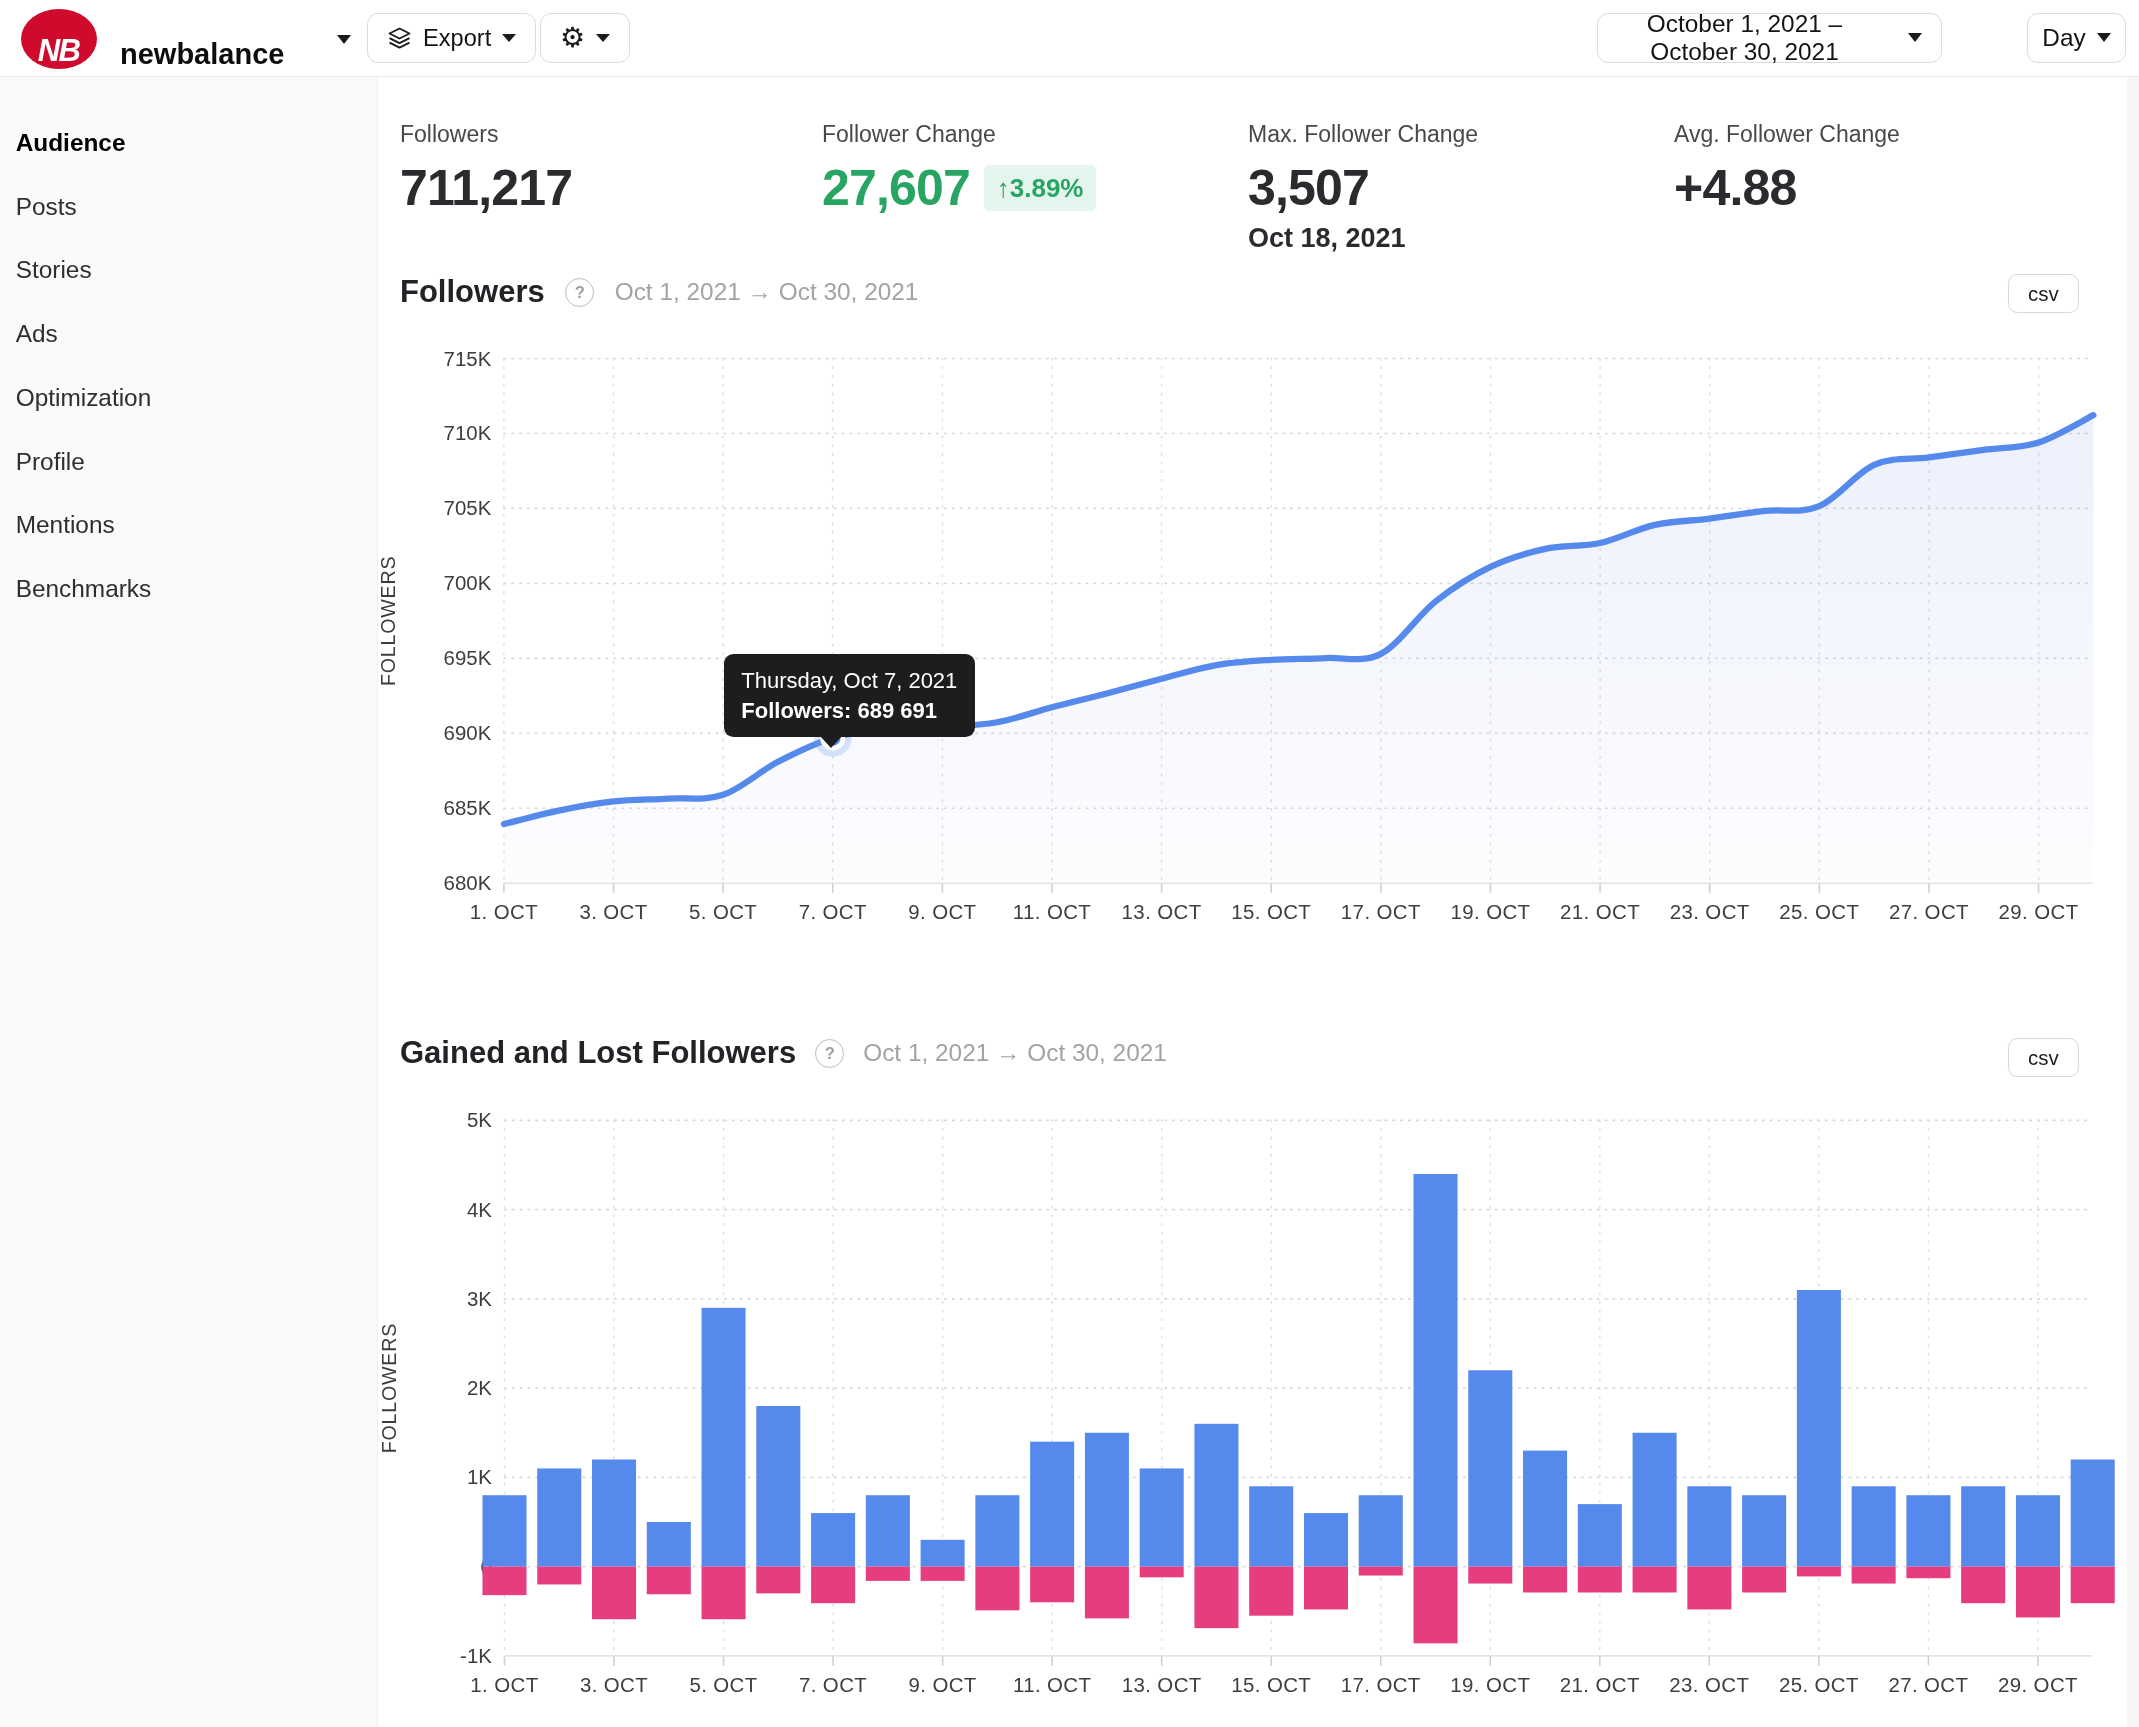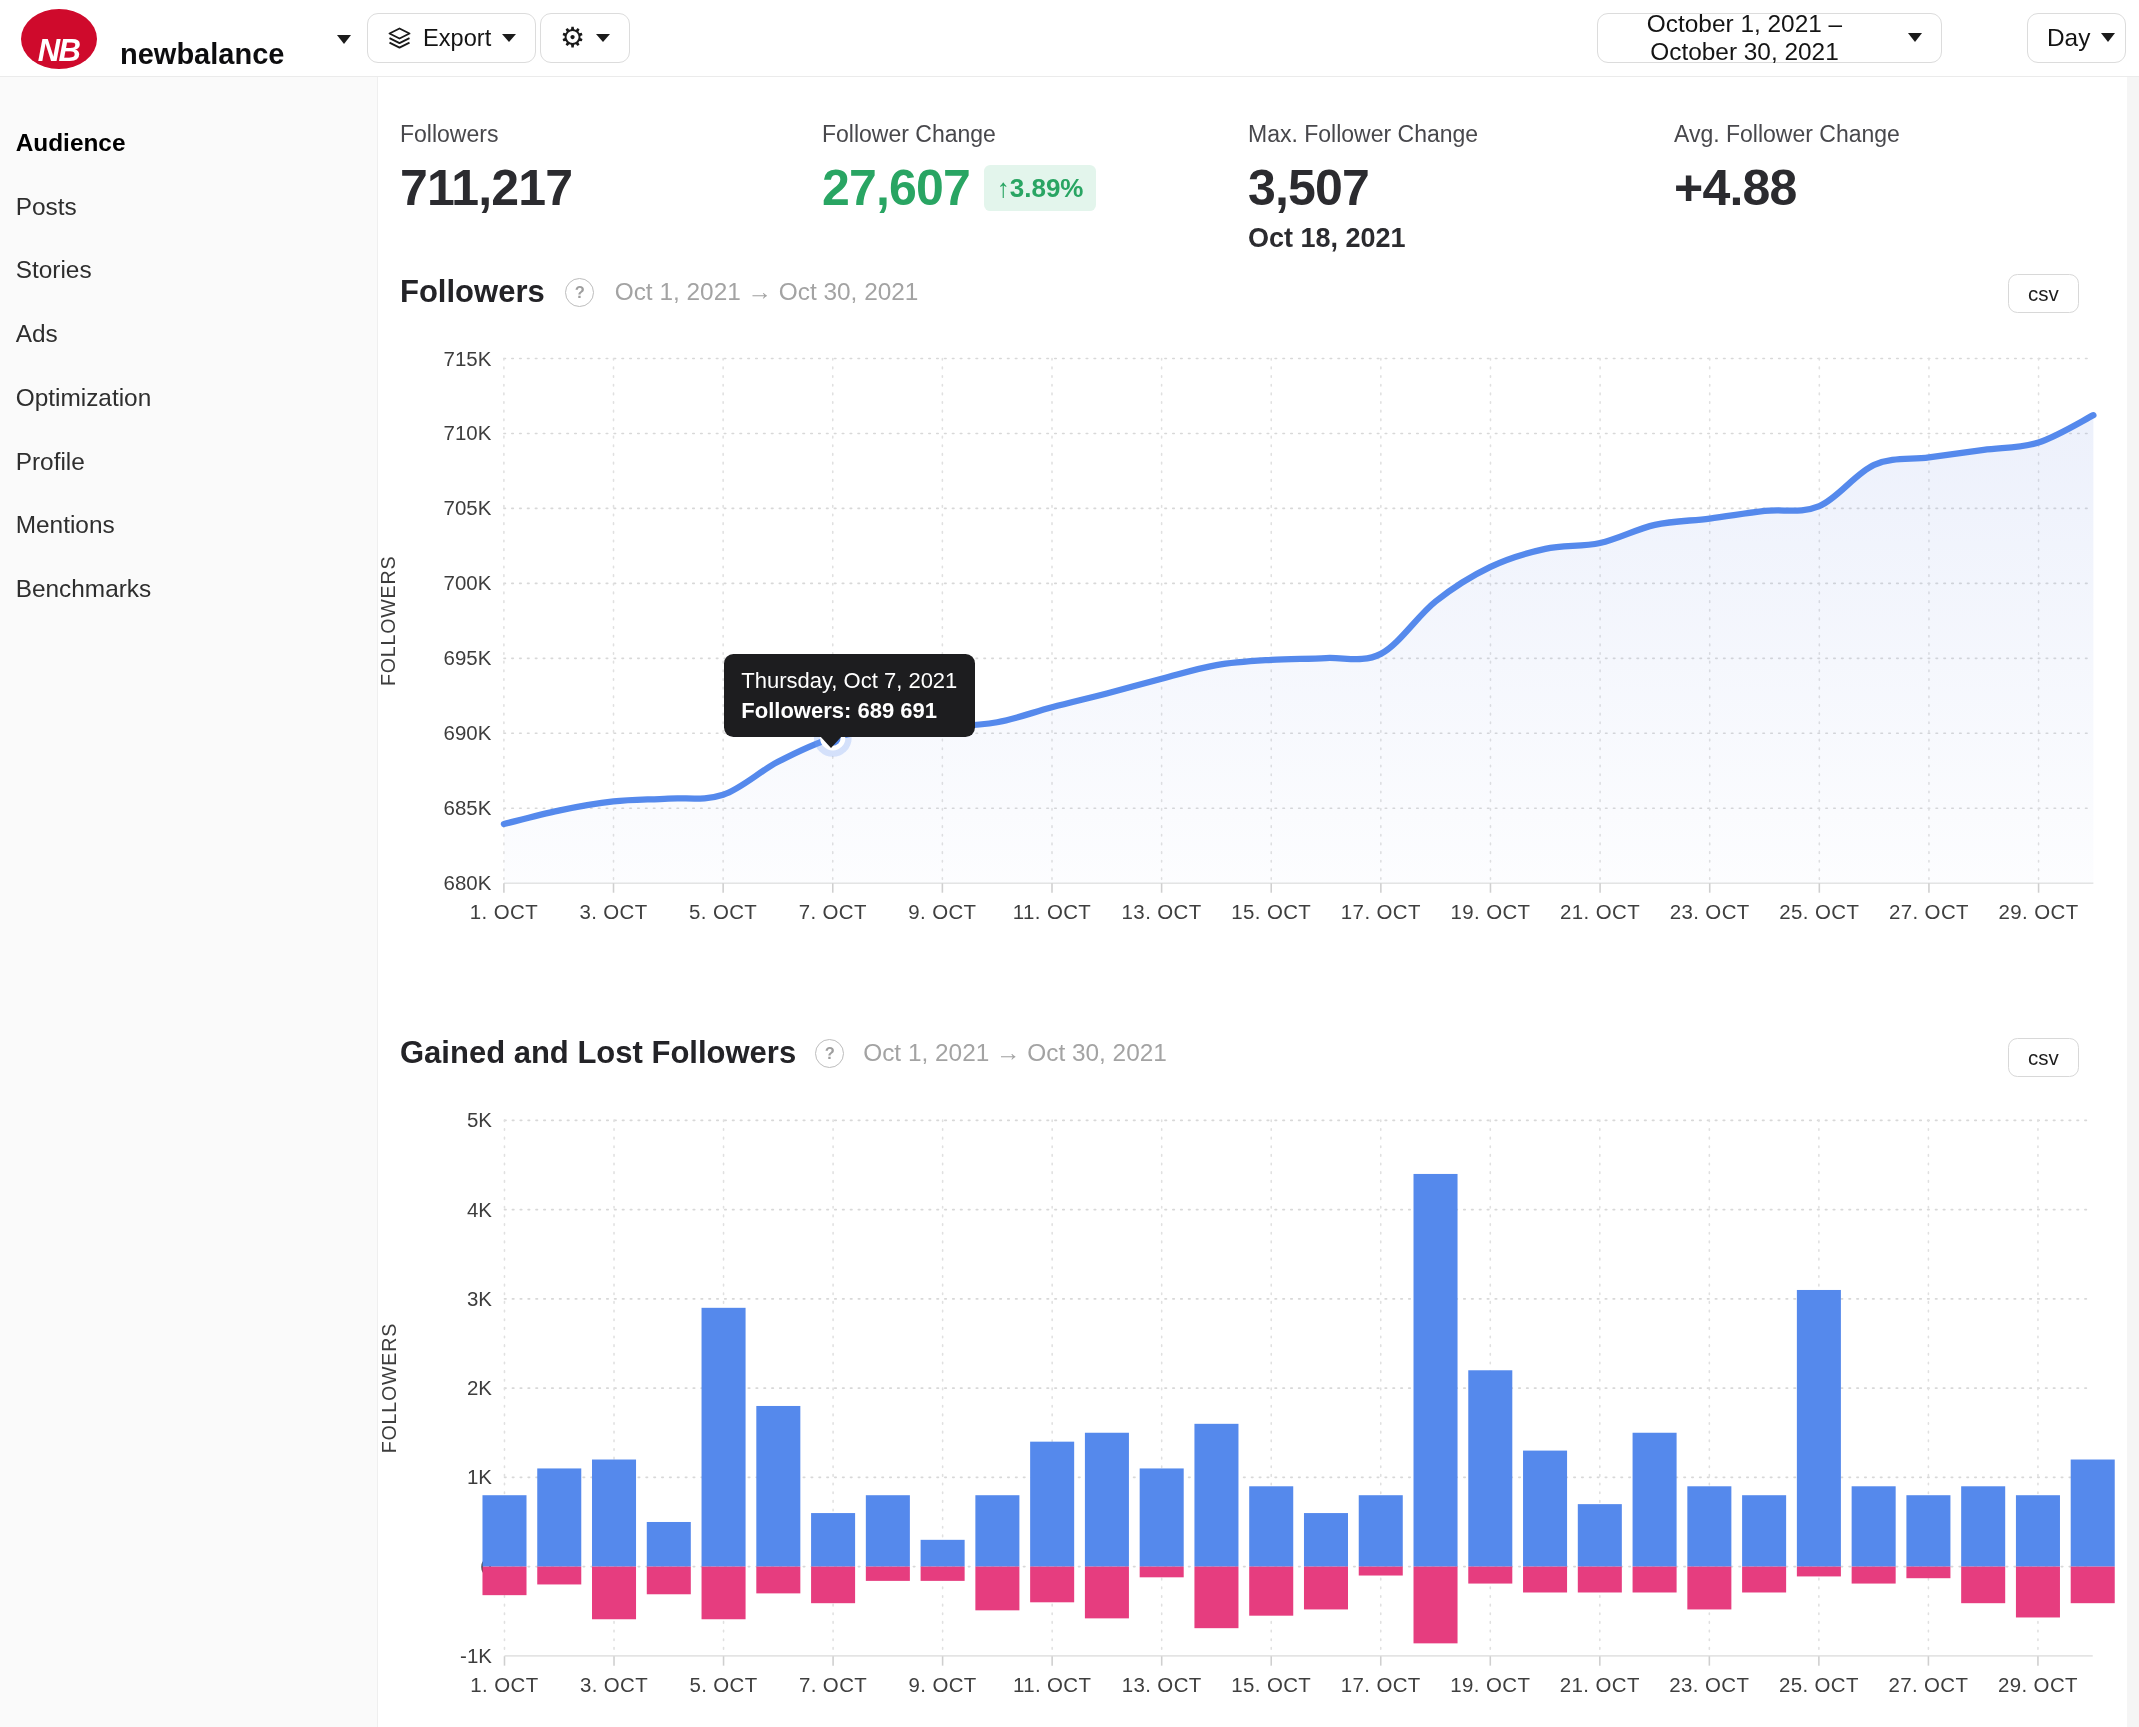--- a/index.html
+++ b/index.html
@@ -17,21 +17,21 @@
   .logo span{color:#fff;font-style:italic;font-weight:800;font-size:31px;letter-spacing:-1.6px;}
   .brand{left:120px;top:16px;height:77px;display:flex;align-items:center;font-size:29px;font-weight:600;color:#0d0d0f;}
   .caret{width:0;height:0;border-left:7.9px solid transparent;border-right:7.9px solid transparent;border-top:9.4px solid #1b1b1b;display:inline-block;}
   .brand-caret{left:337px;top:35px;}
   .btn{display:inline-flex;align-items:center;gap:11px;border:1.6px solid #dcdcdc;border-radius:11px;
        background:#fff;font-size:23.6px;color:#141414;padding:0 19px;height:50px;cursor:pointer;}
   .export-btn{left:367px;top:13.4px;}
   .gear-btn{left:540px;top:13.4px;}
   .gear-glyph{font-size:28px;line-height:28px;color:#1a1a1a;}
   .date-btn{left:1597px;top:12.6px;width:345px;justify-content:space-between;font-size:24.4px;gap:36px;}
-  .day-btn{left:2027px;top:12.6px;width:99px;justify-content:flex-start;font-size:24.4px;}
+  .day-btn{left:2027px;top:12.6px;width:99px;justify-content:center;font-size:24.4px;}
 
   
   .sidebar{left:0;top:77px;width:378px;height:1651px;background:#fafafa;border-right:1.6px solid #efefef;}
   .side-item{position:absolute;left:15.7px;height:35px;display:flex;align-items:center;font-size:24.4px;color:#2e2e2e;cursor:pointer;}
   .side-item.active{font-weight:700;color:#000;}
 
   
   .scroll-strip{left:2127px;top:77px;width:12.6px;height:1651px;background:#f5f5f5;}
 
   

